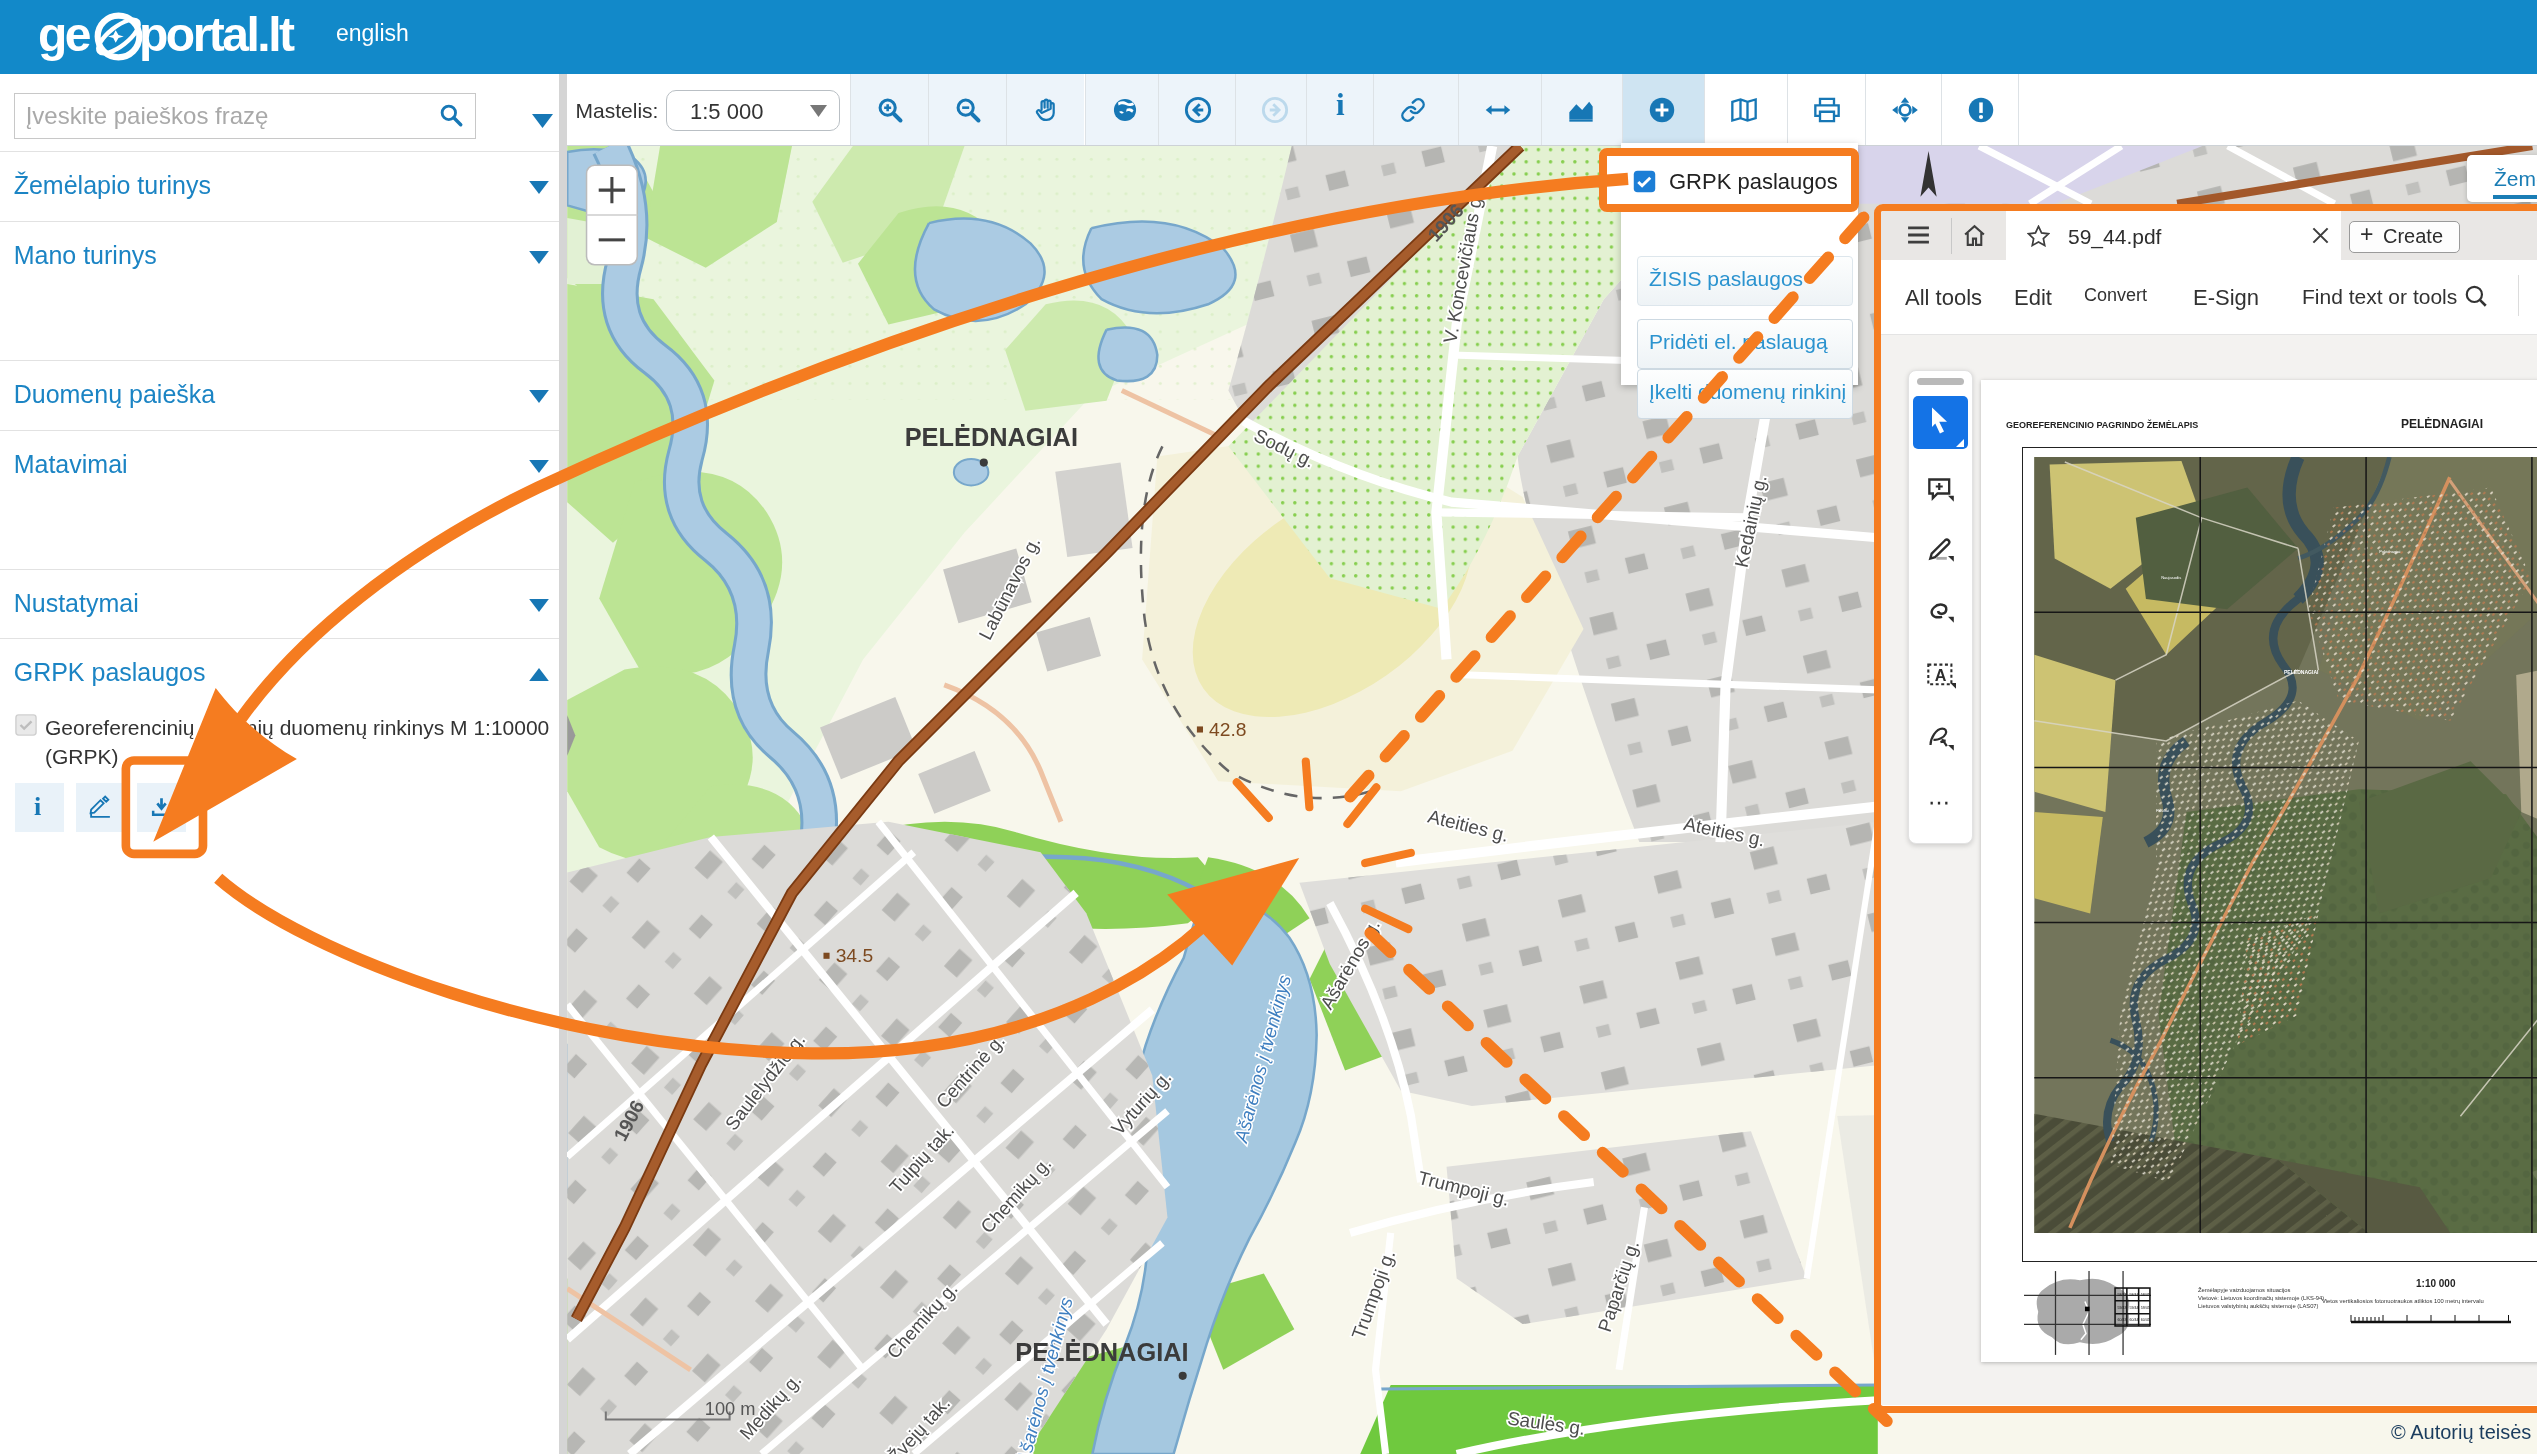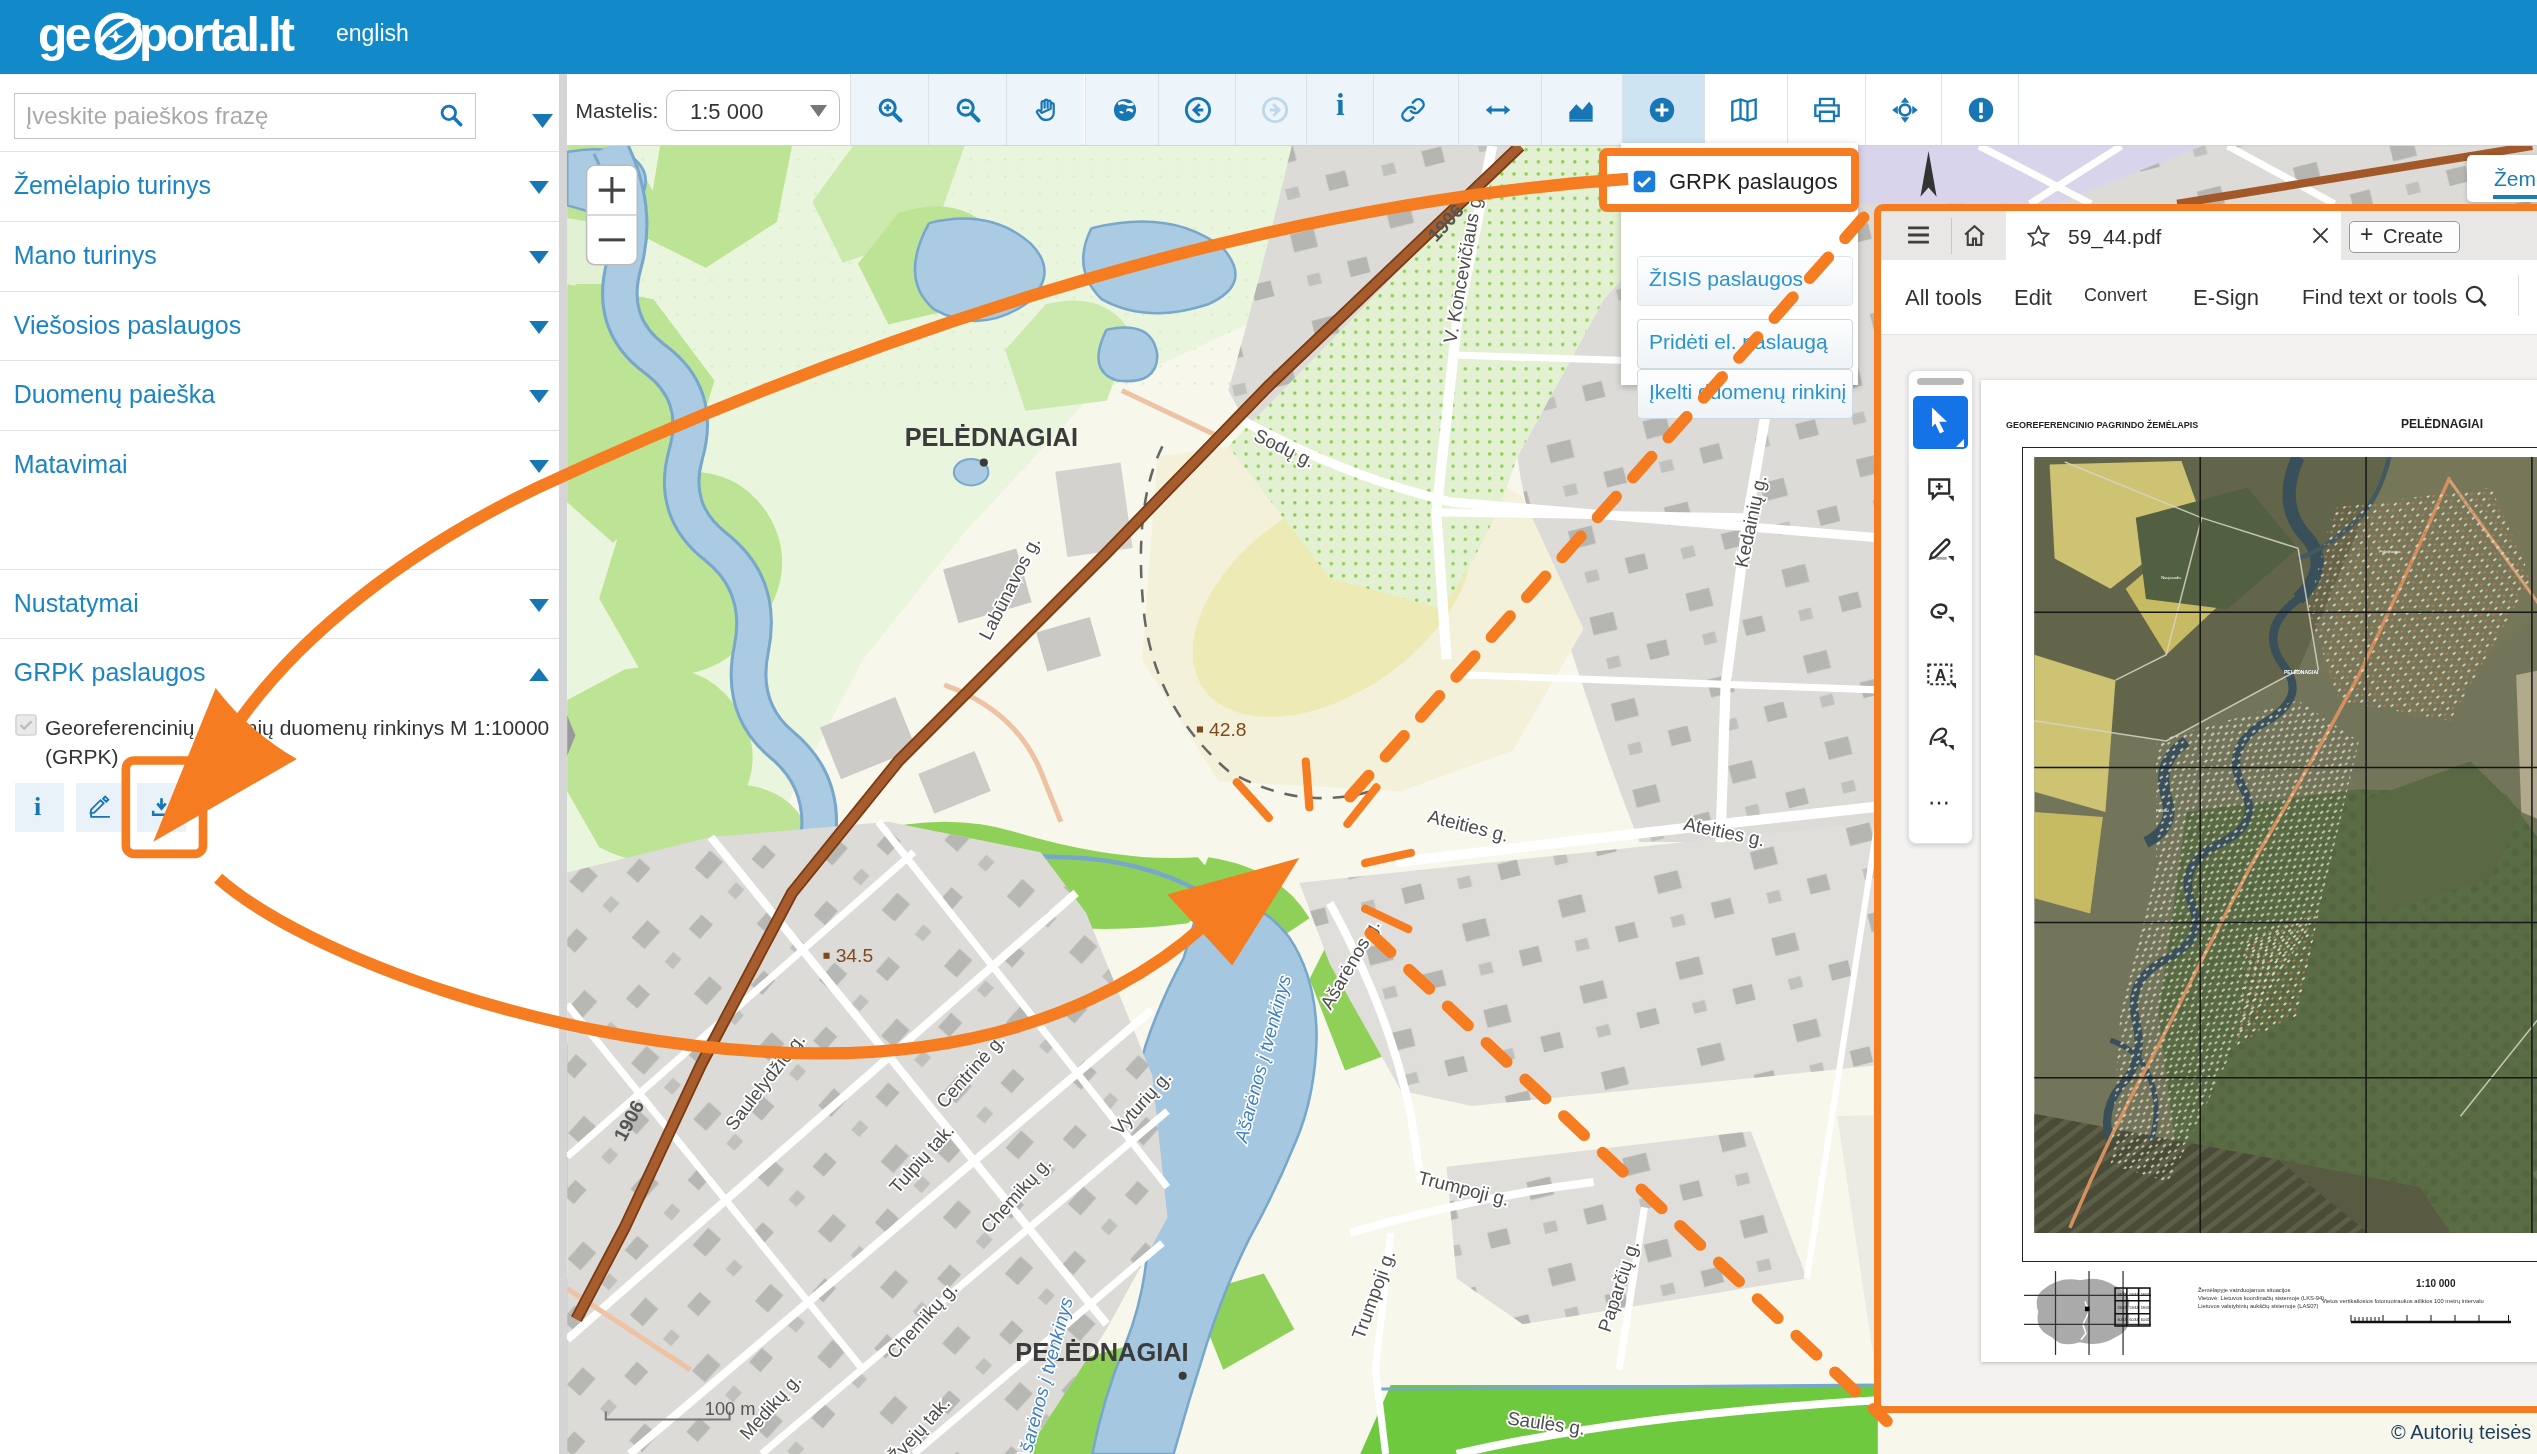--- a/index.html
+++ b/index.html
@@ -249,26 +249,20 @@
         <svg width="22" height="15" viewBox="0 0 46 32">
           <path d="M2 2 h42 l-21 28 z" fill="#1777b5"></path>
         </svg>
       </div>
     <div class="mrow" style="top:147px;">
         <div class="t">Mano turinys</div>
         <svg width="22" height="15" viewBox="0 0 46 32">
           <path d="M2 2 h42 l-21 28 z" fill="#1777b5"></path>
         </svg>
       </div>
-    <div class="mrow" style="top:217px;">
-        <div class="t">Viešosios paslaugos</div>
-        <svg width="22" height="15" viewBox="0 0 46 32">
-          <path d="M2 2 h42 l-21 28 z" fill="#1777b5"></path>
-        </svg>
-      </div>
     <div class="mrow" style="top:286px;">
         <div class="t">Duomenų paieška</div>
         <svg width="22" height="15" viewBox="0 0 46 32">
           <path d="M2 2 h42 l-21 28 z" fill="#1777b5"></path>
         </svg>
       </div>
     <div class="mrow" style="top:356px;text-decoration:underline;">
         <div class="t">Matavimai</div>
         <svg width="22" height="15" viewBox="0 0 46 32">
           <path d="M2 2 h42 l-21 28 z" fill="#1777b5"></path>

